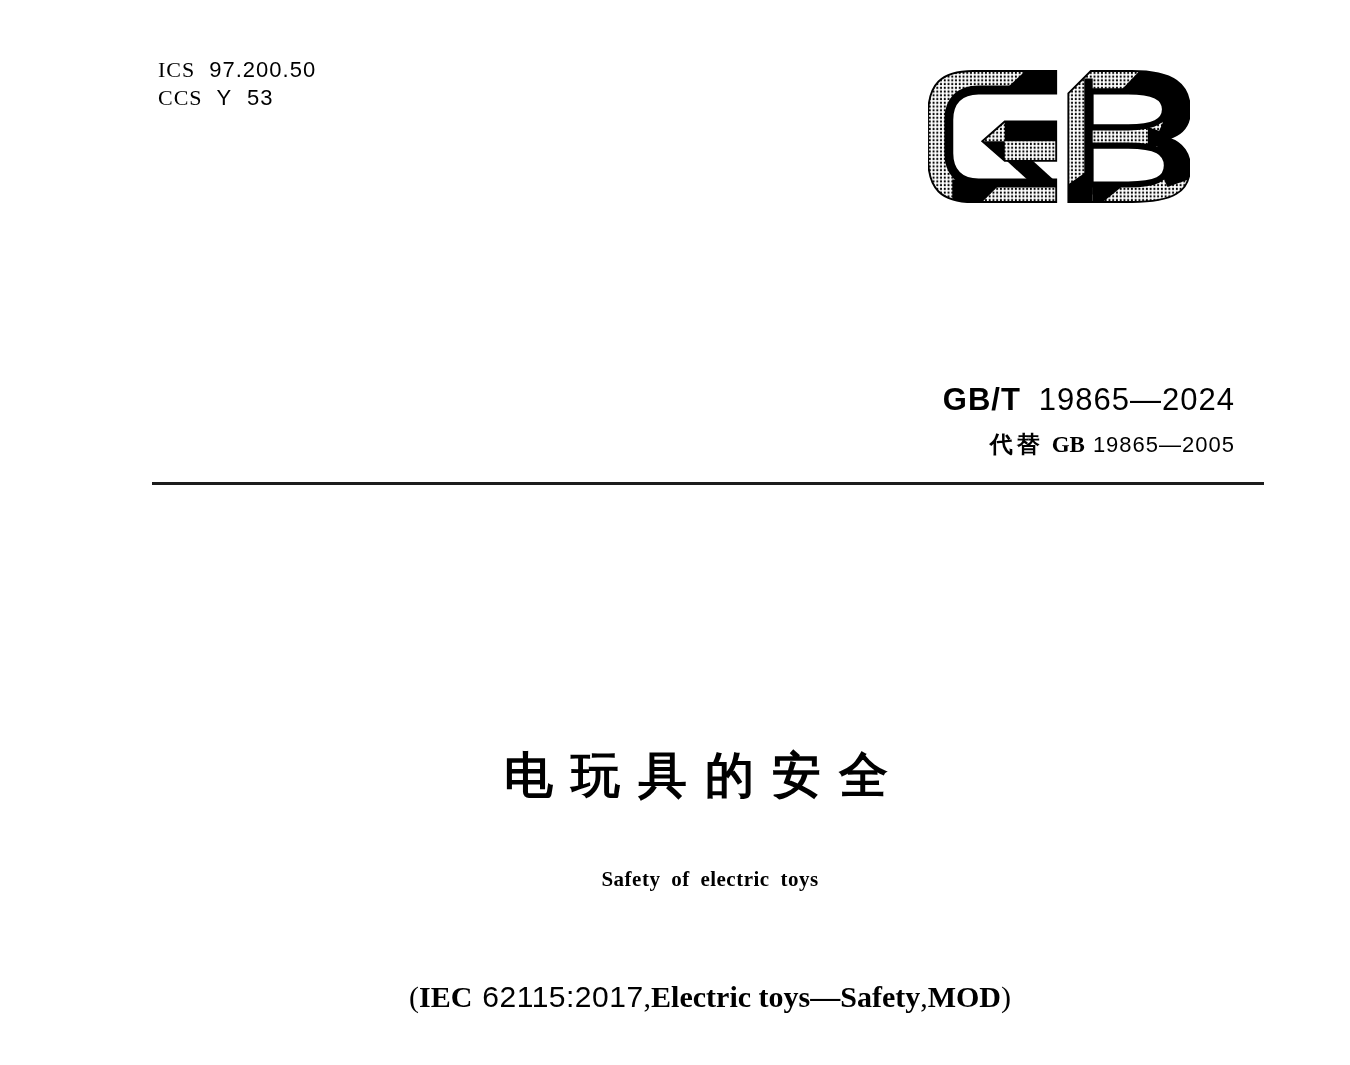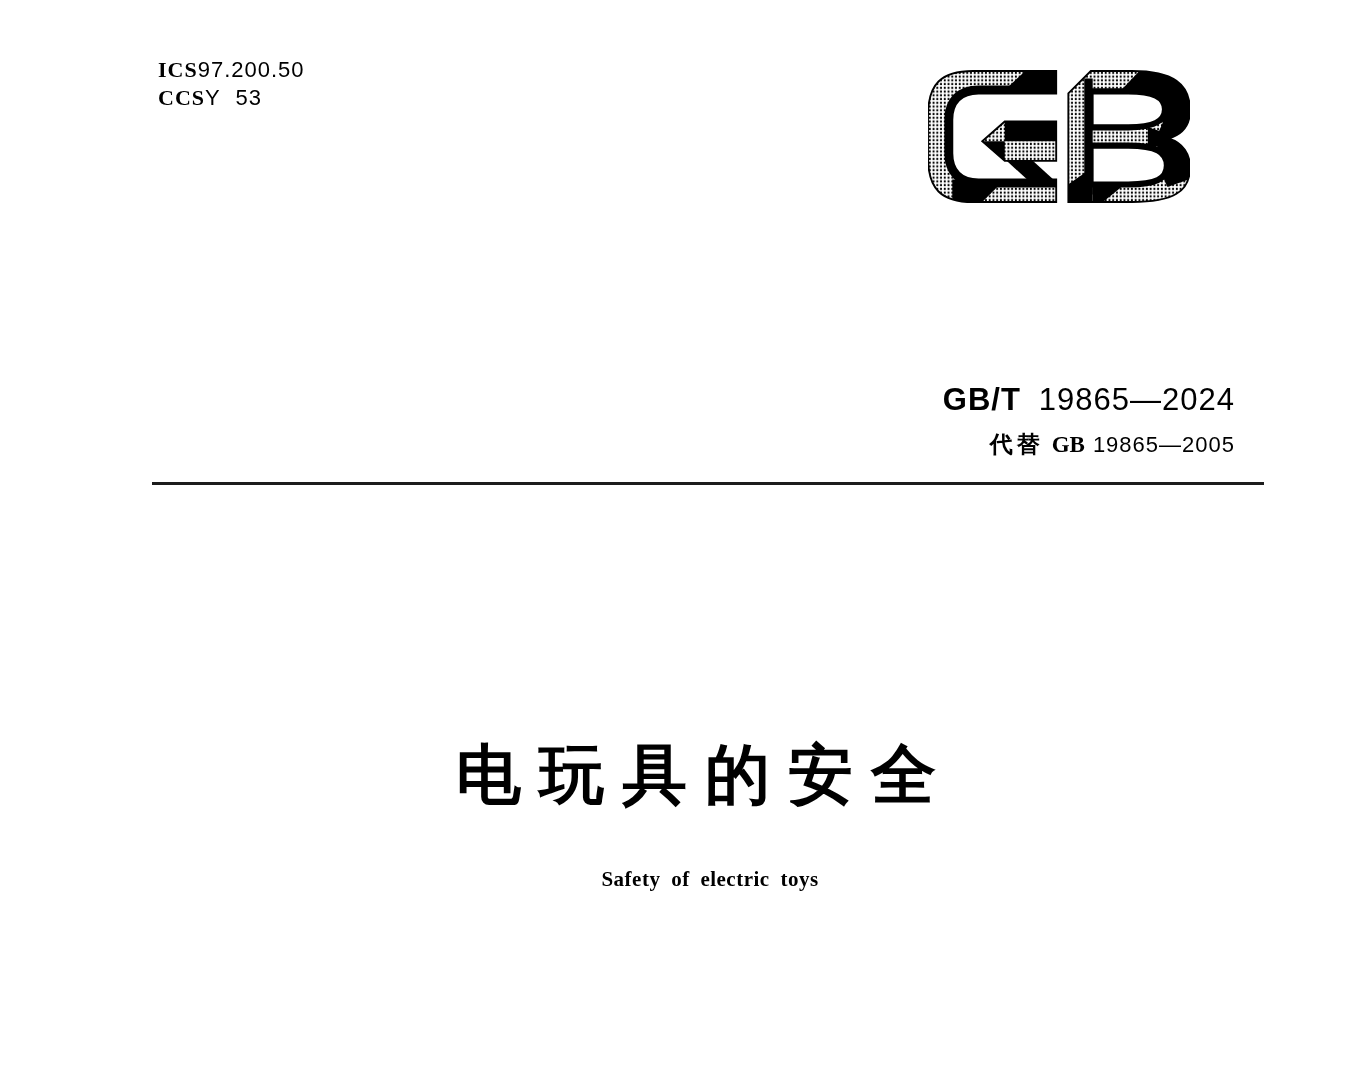--- a/index.html
+++ b/index.html
@@ -11,25 +11,25 @@
     font-family:"Liberation Serif","DejaVu Serif",serif;
     color:#000;
   }
   
   .ics-block{
     position:absolute;left:158px;top:56px;
     line-height:28px;font-size:22px;
   }
   .ics-line .lbl{
     font-family:"Liberation Serif","DejaVu Serif",serif;
-    font-weight:700;letter-spacing:1px;
+    font-weight:400;letter-spacing:1px;
   }
   .ics-line .num{
     font-family:"Liberation Sans","DejaVu Sans",sans-serif;
-    font-weight:400;letter-spacing:1px;word-spacing:8px;
+    font-weight:400;margin-left:14px;letter-spacing:1px;word-spacing:8px;
   }
   
   .logo{position:absolute;left:928px;top:70px;width:262px;height:133px;}
   
   .masthead{
     position:absolute;left:155px;top:250px;width:1110px;margin:0;
     font-size:76px;line-height:80px;font-weight:700;
     font-family:"Liberation Serif","DejaVu Serif",serif;
     text-align:justify;text-align-last:justify;
     white-space:nowrap;
@@ -56,21 +56,21 @@
     font-weight:400;margin-left:8px;letter-spacing:1px;font-size:22px;
   }
   .rule{
     position:absolute;left:152px;top:482px;width:1112px;height:3px;
     background:#1c1c1c;
   }
   
   .cn-title{
     position:absolute;left:150px;top:740px;width:1110px;margin:0;
     font-family:"Liberation Sans","DejaVu Sans",sans-serif;
-    font-size:65px;line-height:70px;font-weight:700;
+    font-size:49px;line-height:70px;font-weight:700;
     letter-spacing:18px;text-align:center;white-space:nowrap;
   }
   .en-title{
     position:absolute;left:155px;top:862px;width:1110px;margin:0;
     font-size:21px;line-height:34px;font-weight:700;
     font-family:"Liberation Serif","DejaVu Serif",serif;
     text-align:center;word-spacing:5px;letter-spacing:0.5px;
   }
   .adoption{
     position:absolute;left:155px;top:979px;width:1110px;
@@ -152,14 +152,17 @@
 
   <div class="replaces">
     <span class="cjk">代替</span><span class="serif">GB</span><span class="digits">19865—2005</span>
   </div>
 
   <div class="rule"></div>
 
   <h2 class="cn-title">电玩具的安全</h2>
   <h3 class="en-title">Safety of electric toys</h3>
 
+  <div class="adoption">
+    <span class="serif punct">(</span><span class="serif">IEC</span><span class="digits" style="margin-left:10px;">62115:2017</span><span class="serif punct">,</span><span class="serif">Electric toys—Safety</span><span class="serif punct">,</span><span class="serif">MOD</span><span class="serif punct">)</span>
+  </div>
 
 </div>
 
 </body></html>

